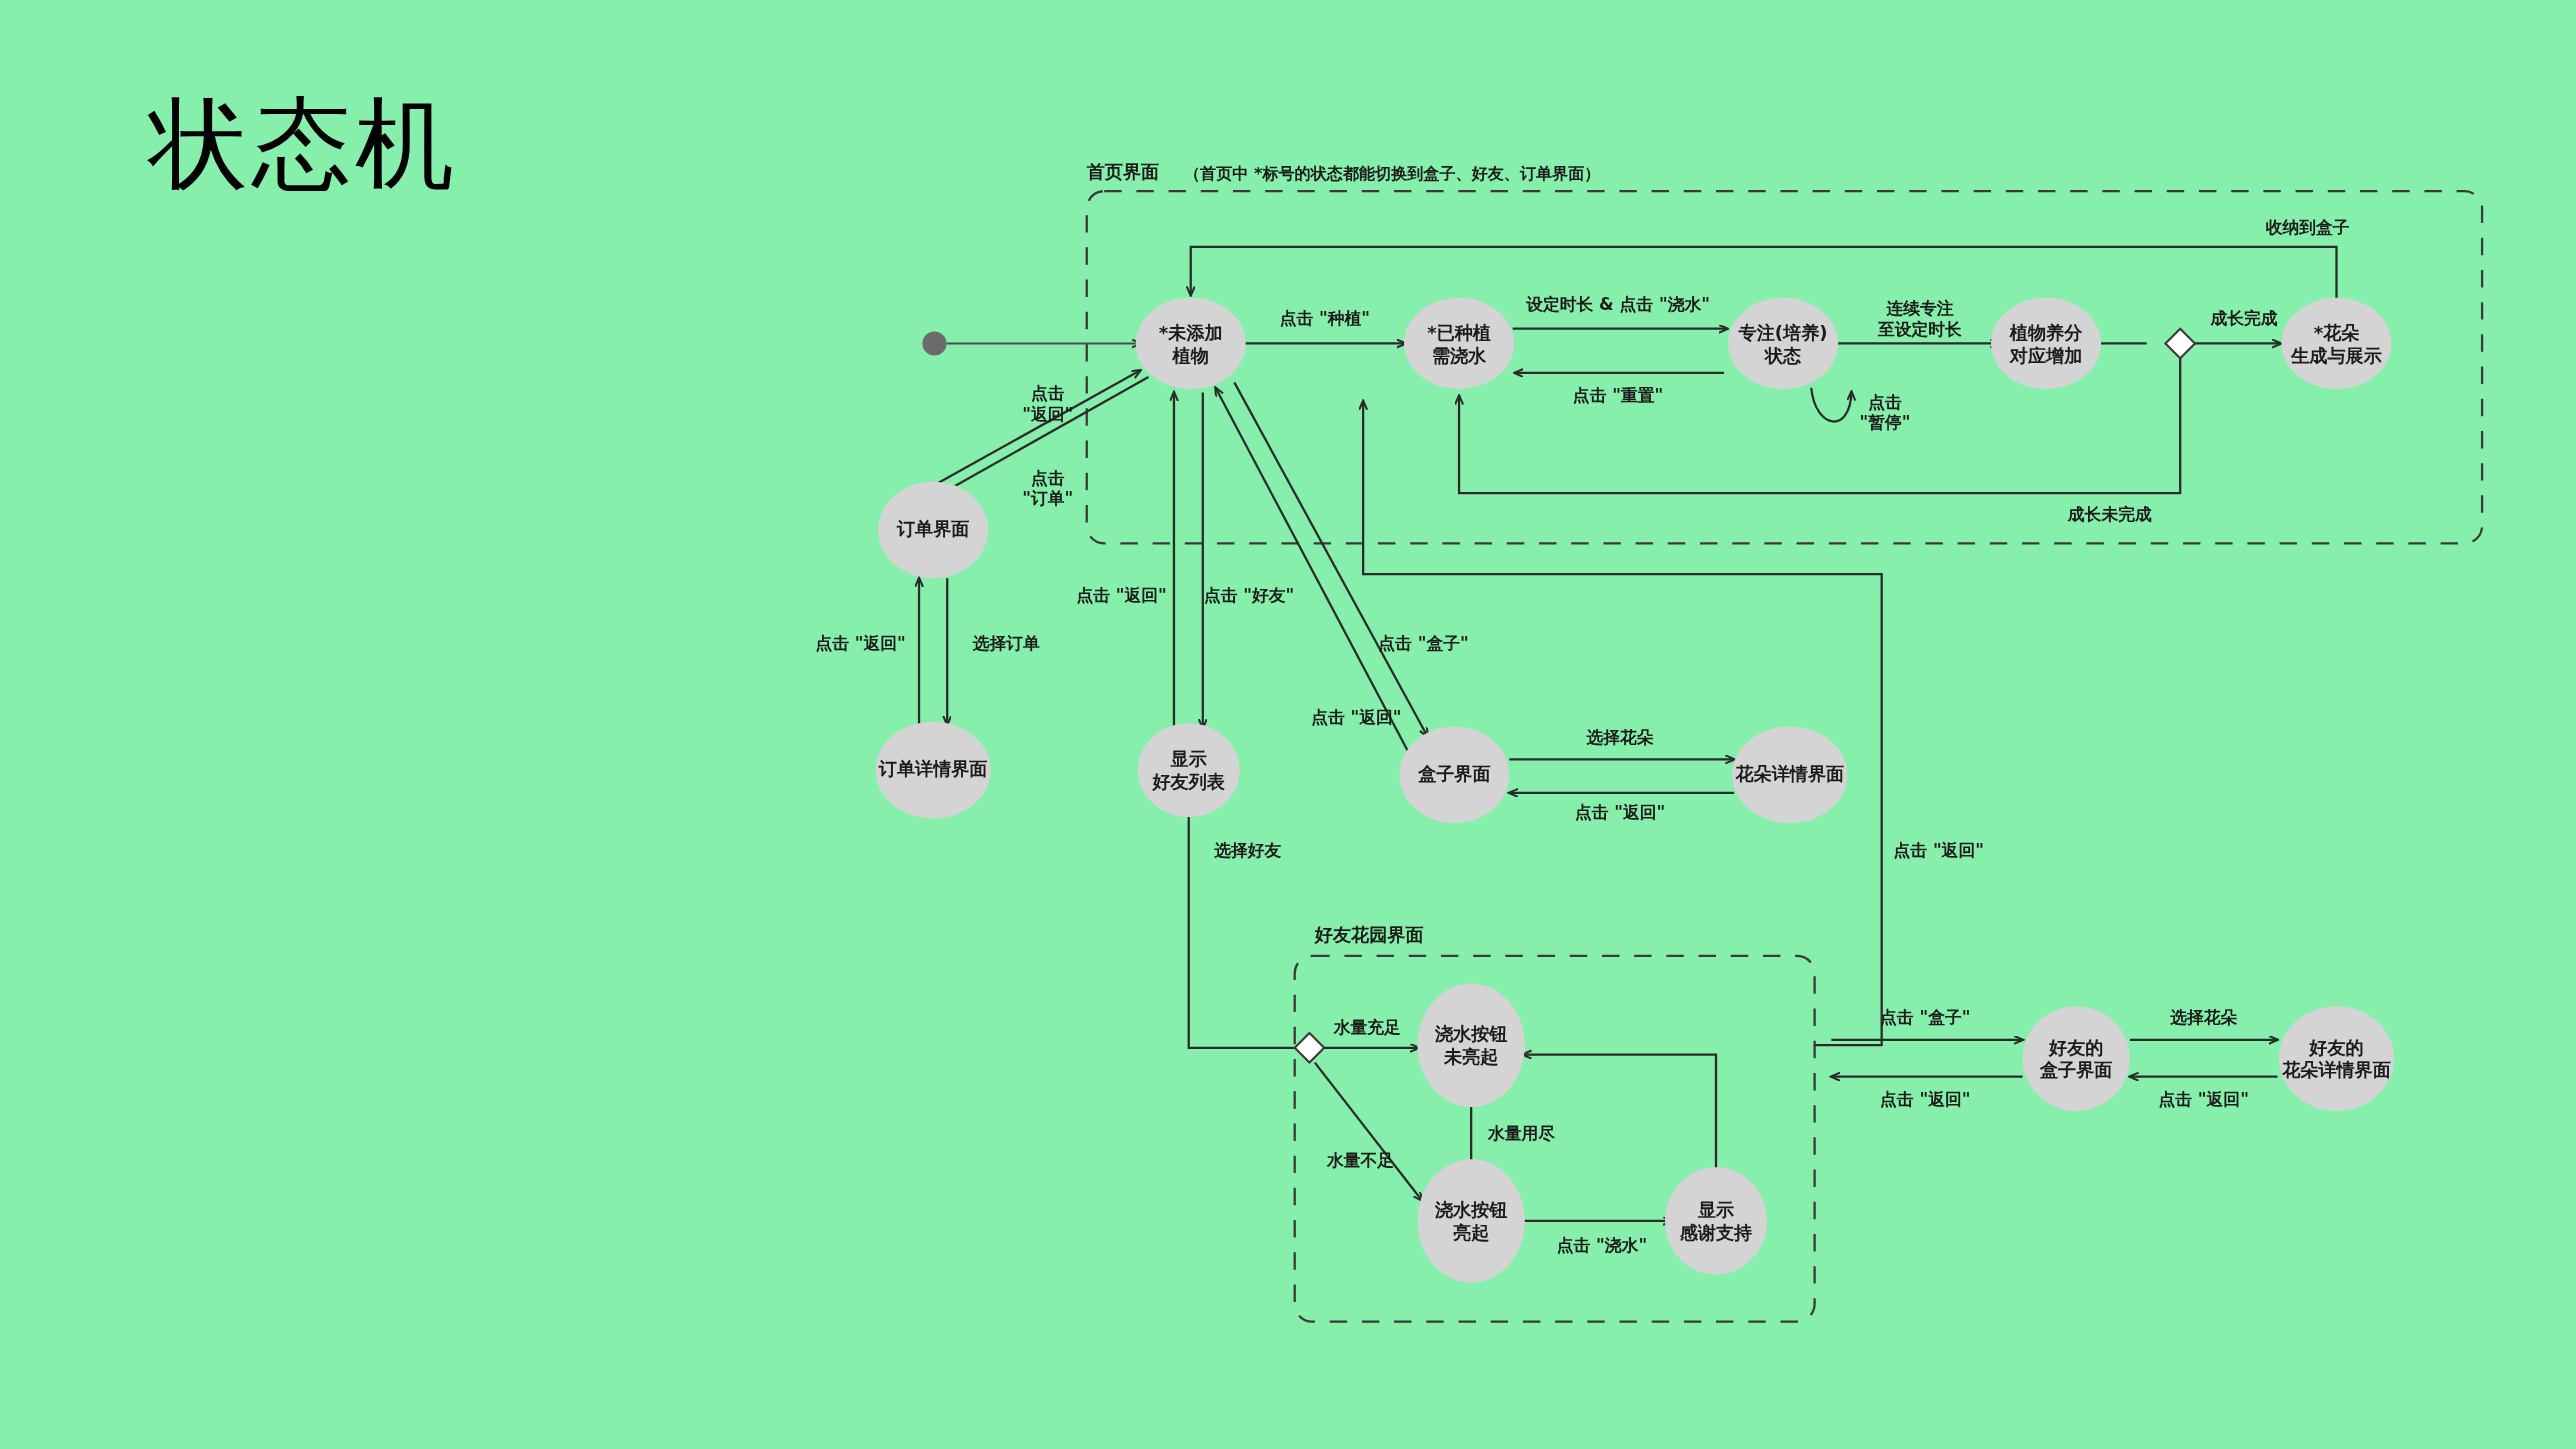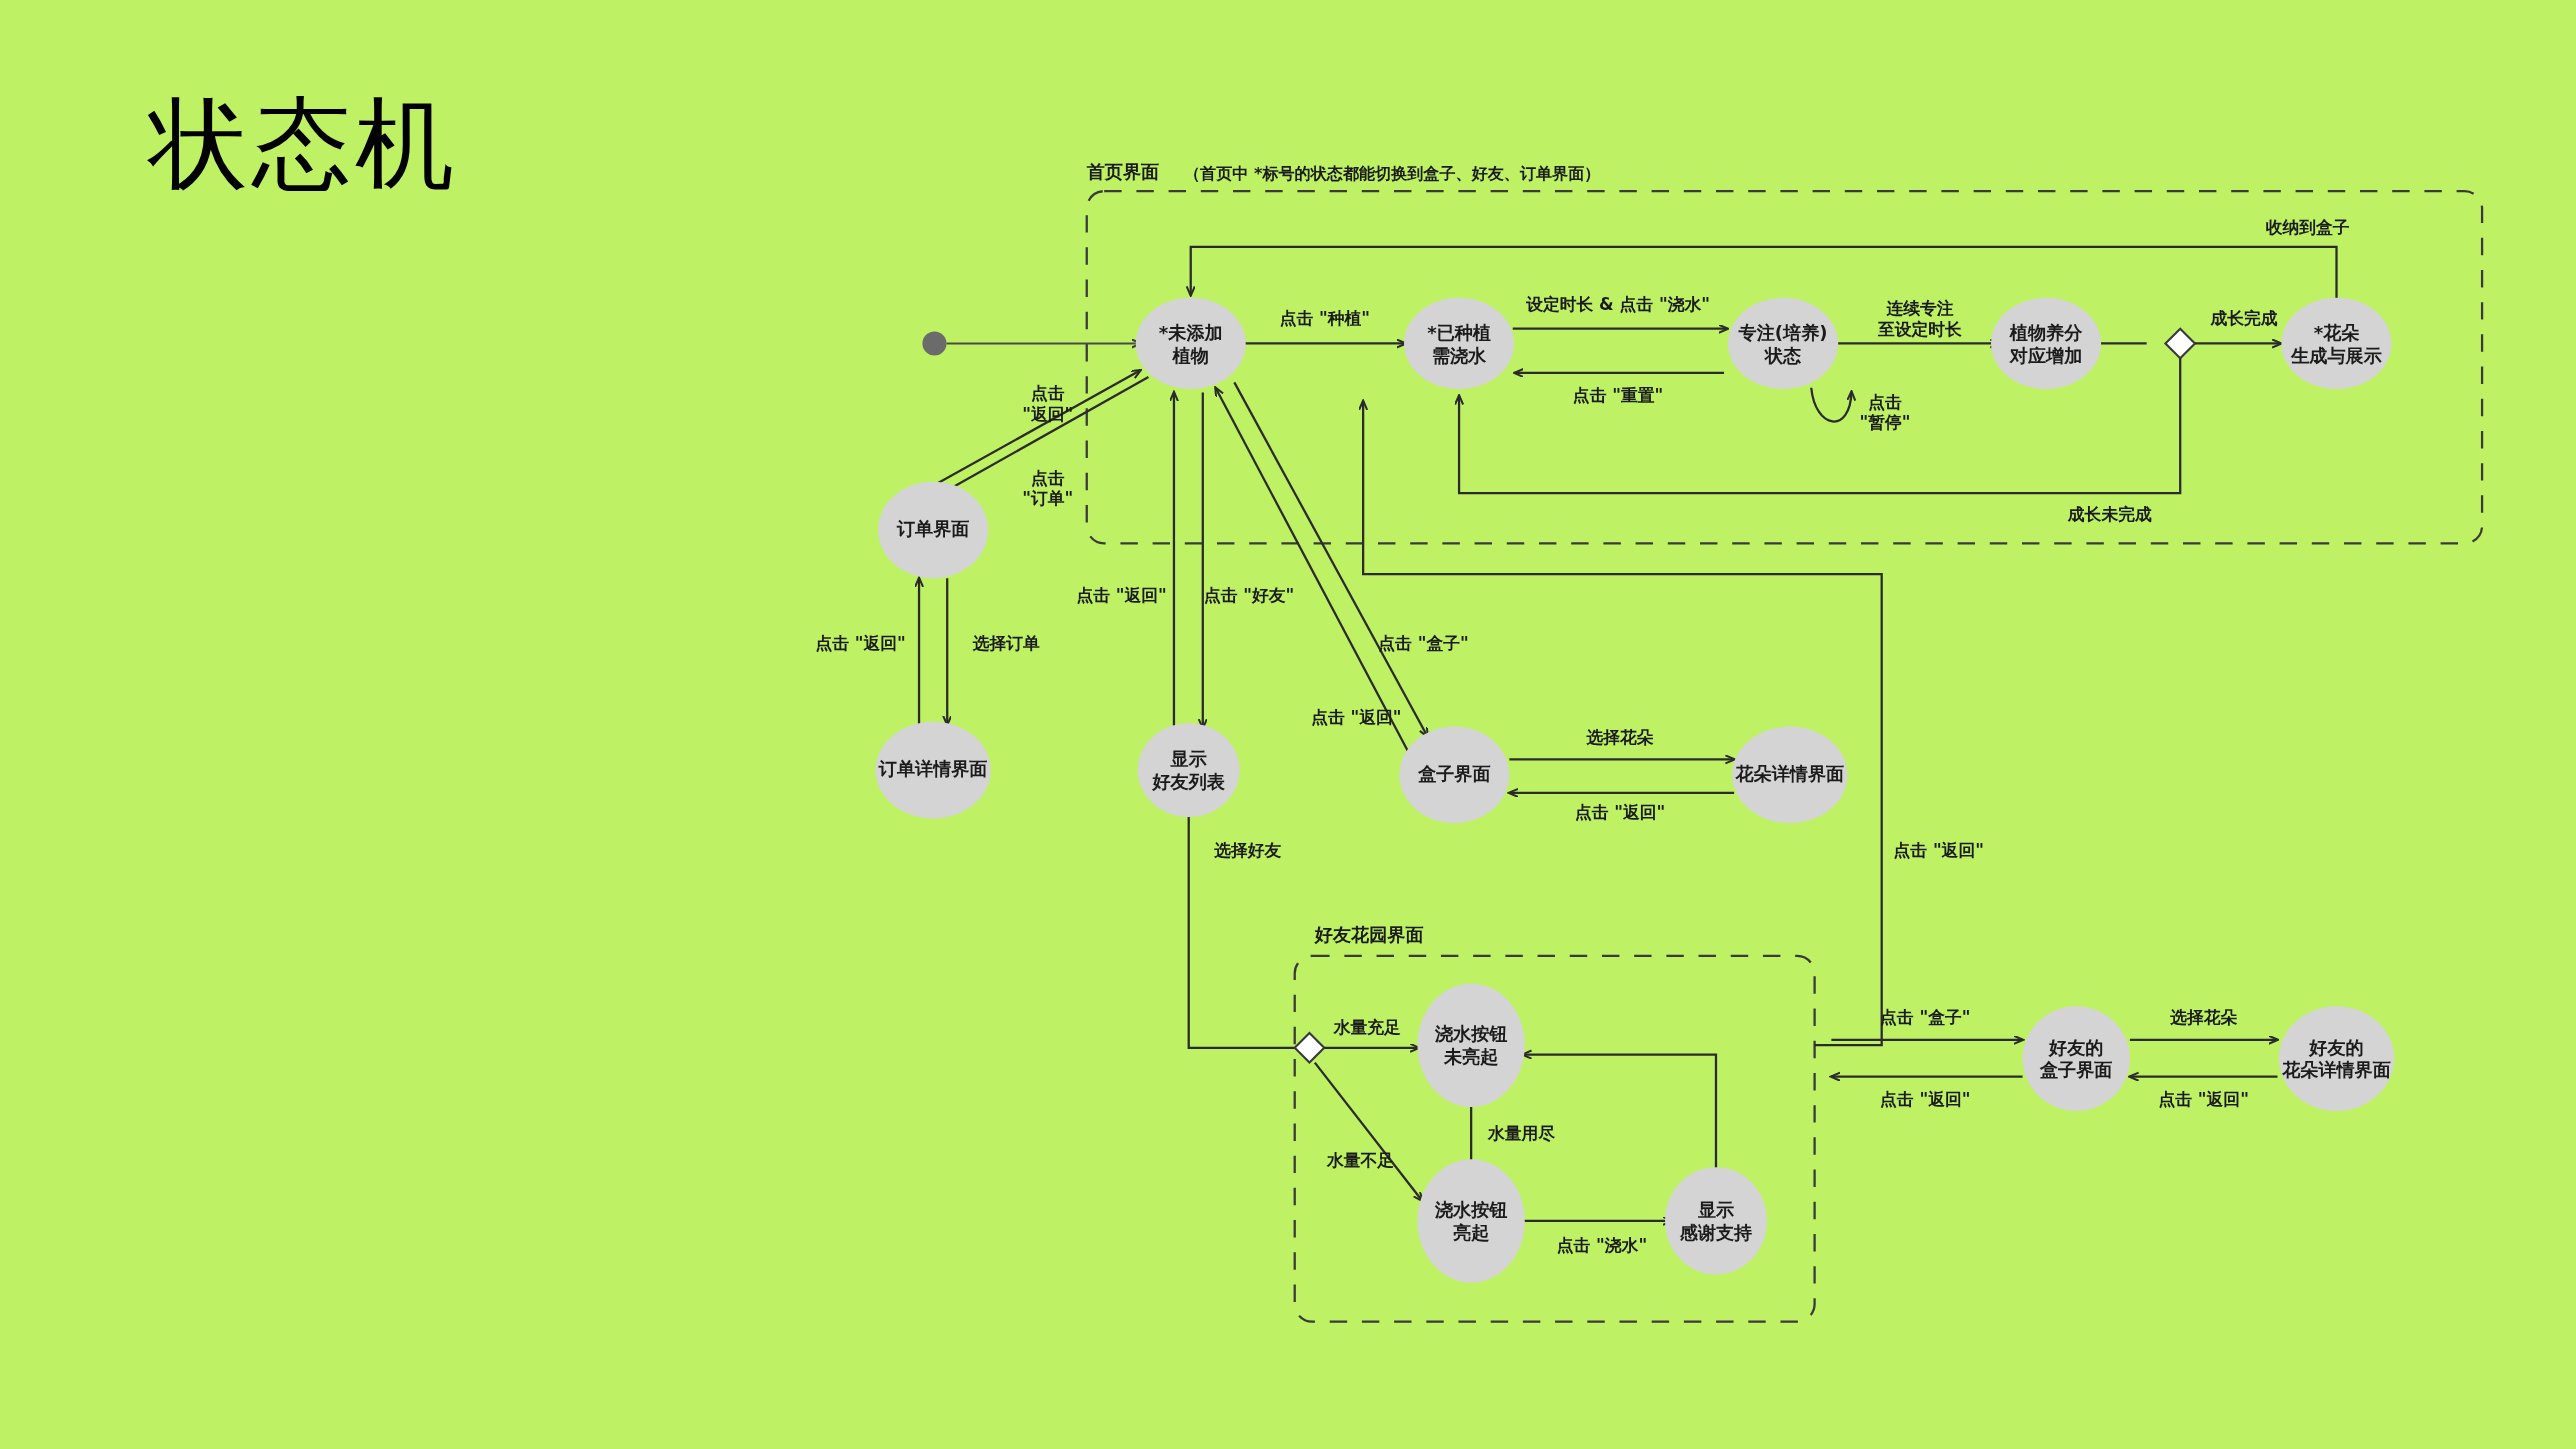--- a/index.html
+++ b/index.html
@@ -1,18 +1,18 @@
 <!DOCTYPE html>
 <html style="font-size:10.7px"><head>
 <meta charset="utf-8">
 <style>
   html,body{margin:0;padding:0;background:#ffffff;}
   body{width:2576px;height:1449px;overflow:hidden;
        font-family:"Liberation Sans","DejaVu Sans",sans-serif;}
-  #canvas{position:relative;width:2576px;height:1449px;background:#bef264;}
+  #canvas{position:relative;width:2576px;height:1449px;background:#86efac;}
   #page-title{position:absolute;left:149px;top:94px;font-size:99px;line-height:1.0;
               color:#000;letter-spacing:4px;font-family:"DejaVu Sans","Liberation Sans",sans-serif;}
   svg{position:absolute;left:0;top:0;width:2576px;height:1449px;}
   .node-ellipse{fill:#d4d4d4;stroke:none;}
   .node-label{font-size:27px;fill:#1b1b1b;text-anchor:middle;dominant-baseline:middle;
               font-family:"DejaVu Sans","Liberation Sans",sans-serif;font-weight:600;}
   .edge-label{font-size:25px;fill:#1b1b1b;text-anchor:middle;dominant-baseline:middle;
               font-family:"DejaVu Sans","Liberation Sans",sans-serif;font-weight:600;}
   .group-label{font-size:27px;fill:#1b1b1b;text-anchor:start;dominant-baseline:middle;
                font-family:"DejaVu Sans","Liberation Sans",sans-serif;font-weight:600;}

